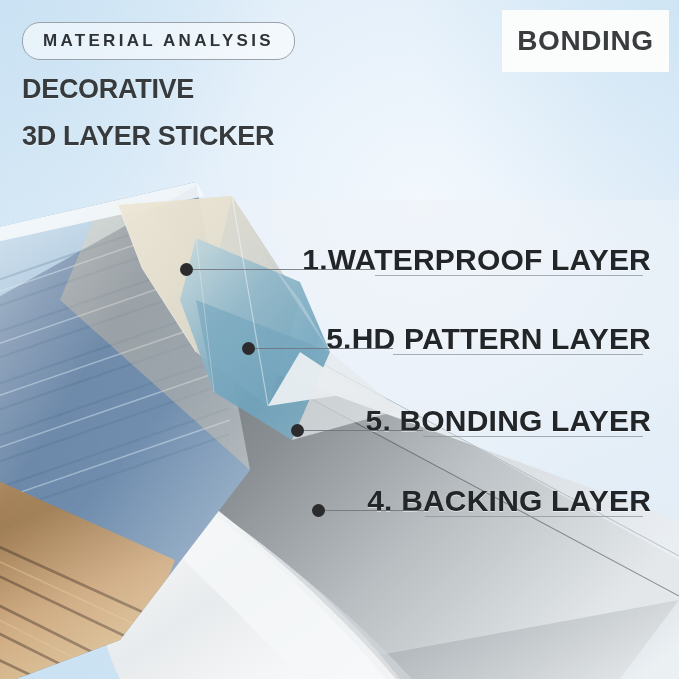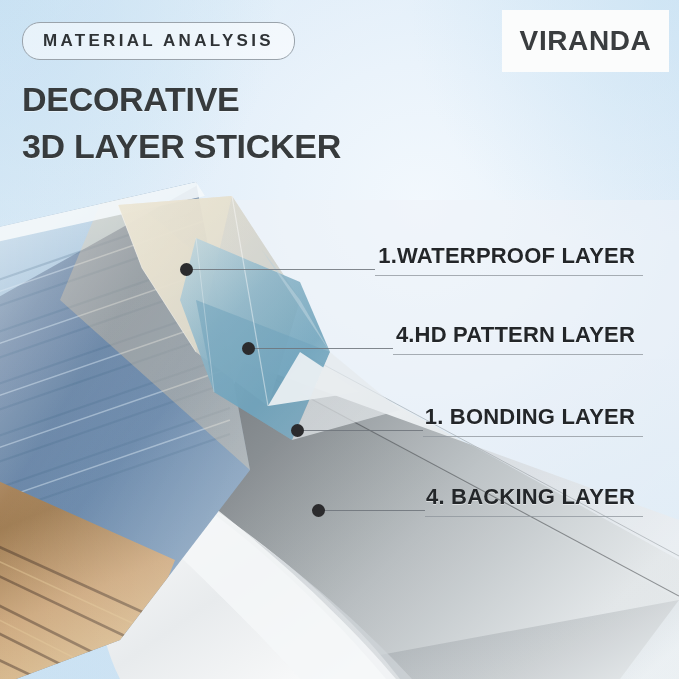--- a/index.html
+++ b/index.html
@@ -28,45 +28,45 @@
   .badge{
     position:absolute;left:22px;top:22px;
     height:36px;padding:0 20px;
     display:flex;align-items:center;justify-content:center;
     border:1.4px solid #9aa3ab;border-radius:18px;
     background:rgba(255,255,255,.55);
     font-size:17px;letter-spacing:3.3px;color:#2f3336;
     font-weight:700;white-space:nowrap;
   }
   .title{
-    position:absolute;left:22px;top:76px;
+    position:absolute;left:22px;top:66px;
     color:#373b3d;font-weight:bold;
-    font-size:34px;line-height:47px;letter-spacing:-.3px;
+    font-size:27px;line-height:47px;letter-spacing:-.3px;
     text-shadow:0 1px 0 rgba(255,255,255,.45);
     white-space:nowrap;
   }
   .title .l2{display:block;}
 
   .logo-box{
     position:absolute;left:502px;top:10px;width:167px;height:62px;
     background:#fbfcfc;
     display:flex;align-items:center;justify-content:center;
   }
   .logo-text{
     font-size:28px;font-weight:bold;color:#3a3d3f;letter-spacing:.6px;
   }
 
   
   #art{position:absolute;left:0;top:0;width:679px;height:679px;}
 
   
   .label{
-    position:absolute;right:44px;
+    position:absolute;right:28px;
     text-align:center;white-space:nowrap;
-    color:#232629;font-weight:bold;font-size:22px;
+    color:#232629;font-weight:bold;font-size:30px;
     letter-spacing:.2px;
     text-shadow:0 1px 0 rgba(255,255,255,.5);
   }
   .lab-txt{display:inline-block;padding-bottom:5px;}
   .rule{
     position:absolute;height:1px;background:#8d949b;opacity:.75;
   }
   .dot{
     position:absolute;width:13px;height:13px;border-radius:50%;
     background:#2b2b2d;
@@ -233,33 +233,33 @@
   <div class="badge">
     <span>MATERIAL ANALYSIS</span>
   </div>
 
   <div class="title">
     <span class="l1">DECORATIVE</span>
     <span class="l2">3D LAYER STICKER</span>
   </div>
 
   <div class="logo-box">
-    <span class="logo-text">VIRANDA</span>
+    <span class="logo-text">BONDING</span>
   </div>
 
   <div id="callouts">
       <div class="label" style="top: 243px;"><span class="lab-txt">1.WATERPROOF LAYER</span></div>
       <div class="rule" style="left: 374.859px; top: 275px; width: 268.141px;"></div>
       <div class="lead" style="left: 192px; top: 269px; width: 182.859px;"></div>
       <div class="dot" style="left: 180px; top: 263px;"></div>
-      <div class="label" style="top: 322px;"><span class="lab-txt">4.HD PATTERN LAYER</span></div>
+      <div class="label" style="top: 322px;"><span class="lab-txt">5.HD PATTERN LAYER</span></div>
       <div class="rule" style="left: 393.172px; top: 354px; width: 249.828px;"></div>
       <div class="lead" style="left: 254px; top: 348px; width: 139.172px;"></div>
       <div class="dot" style="left: 242px; top: 342px;"></div>
-      <div class="label" style="top: 404px;"><span class="lab-txt">1. BONDING LAYER</span></div>
+      <div class="label" style="top: 404px;"><span class="lab-txt">5. BONDING LAYER</span></div>
       <div class="rule" style="left: 423.375px; top: 436px; width: 219.625px;"></div>
       <div class="lead" style="left: 303px; top: 430px; width: 120.375px;"></div>
       <div class="dot" style="left: 291px; top: 424px;"></div>
       <div class="label" style="top: 484px; text-decoration: underline;"><span class="lab-txt">4. BACKING LAYER</span></div>
       <div class="rule" style="left: 424.656px; top: 516px; width: 218.344px;"></div>
       <div class="lead" style="left: 324px; top: 510px; width: 100.656px;"></div>
       <div class="dot" style="left: 312px; top: 504px;"></div>
     </div>
 
 </div>

